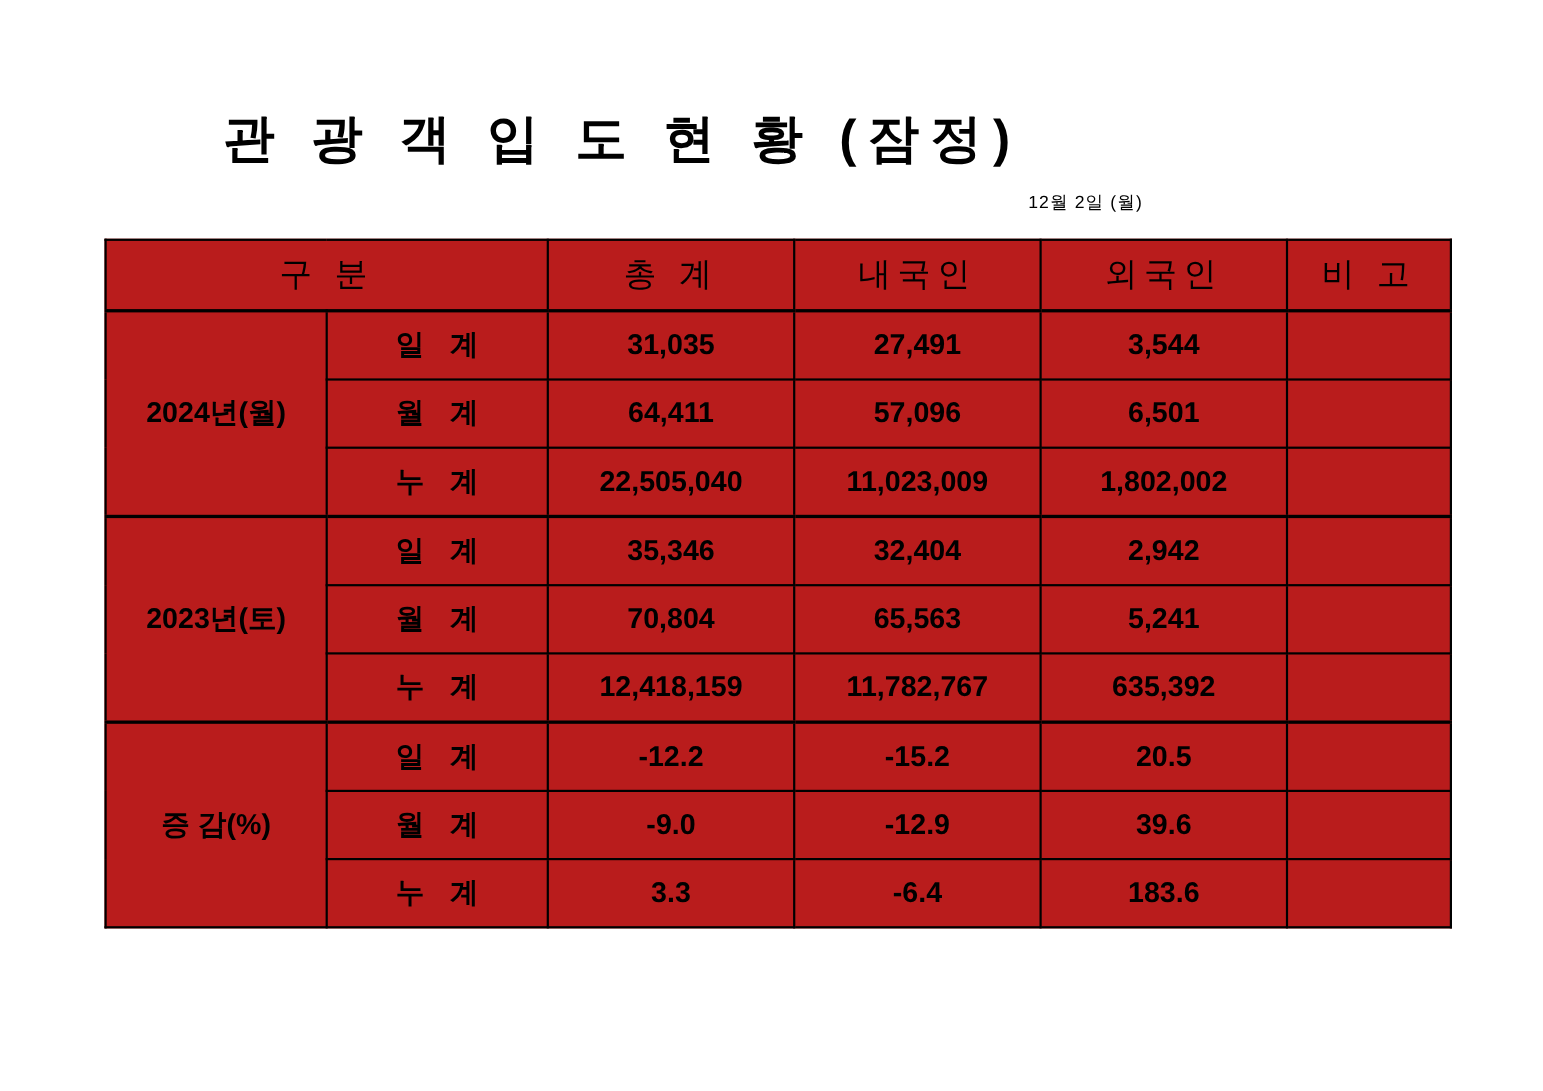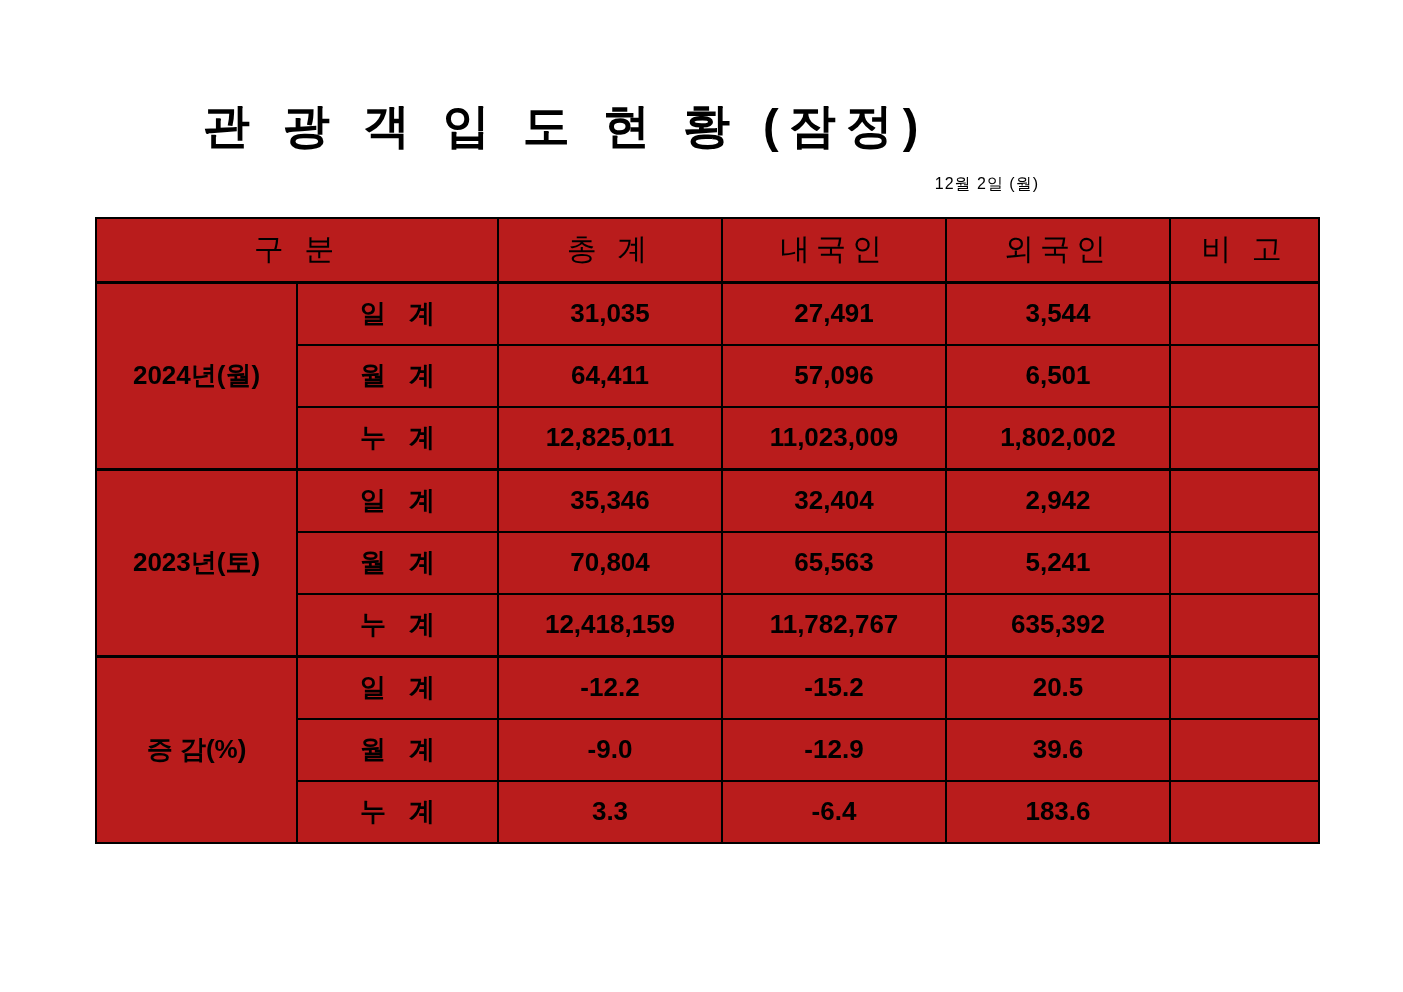--- a/index.html
+++ b/index.html
@@ -130,21 +130,21 @@
         </tr>
         <tr>
           <td class="sub-label">월 계</td>
           <td class="num">64,411</td>
           <td class="num">57,096</td>
           <td class="num">6,501</td>
           <td class="note"></td>
         </tr>
         <tr>
           <td class="sub-label">누 계</td>
-          <td class="num">12,825,011</td>
+          <td class="num">22,505,040</td>
           <td class="num">11,023,009</td>
           <td class="num">1,802,002</td>
           <td class="note"></td>
         </tr>
 
         <tr class="group-start">
           <td class="group-label" rowspan="3">2023년(토)</td>
           <td class="sub-label">일 계</td>
           <td class="num">35,346</td>
           <td class="num">32,404</td>

